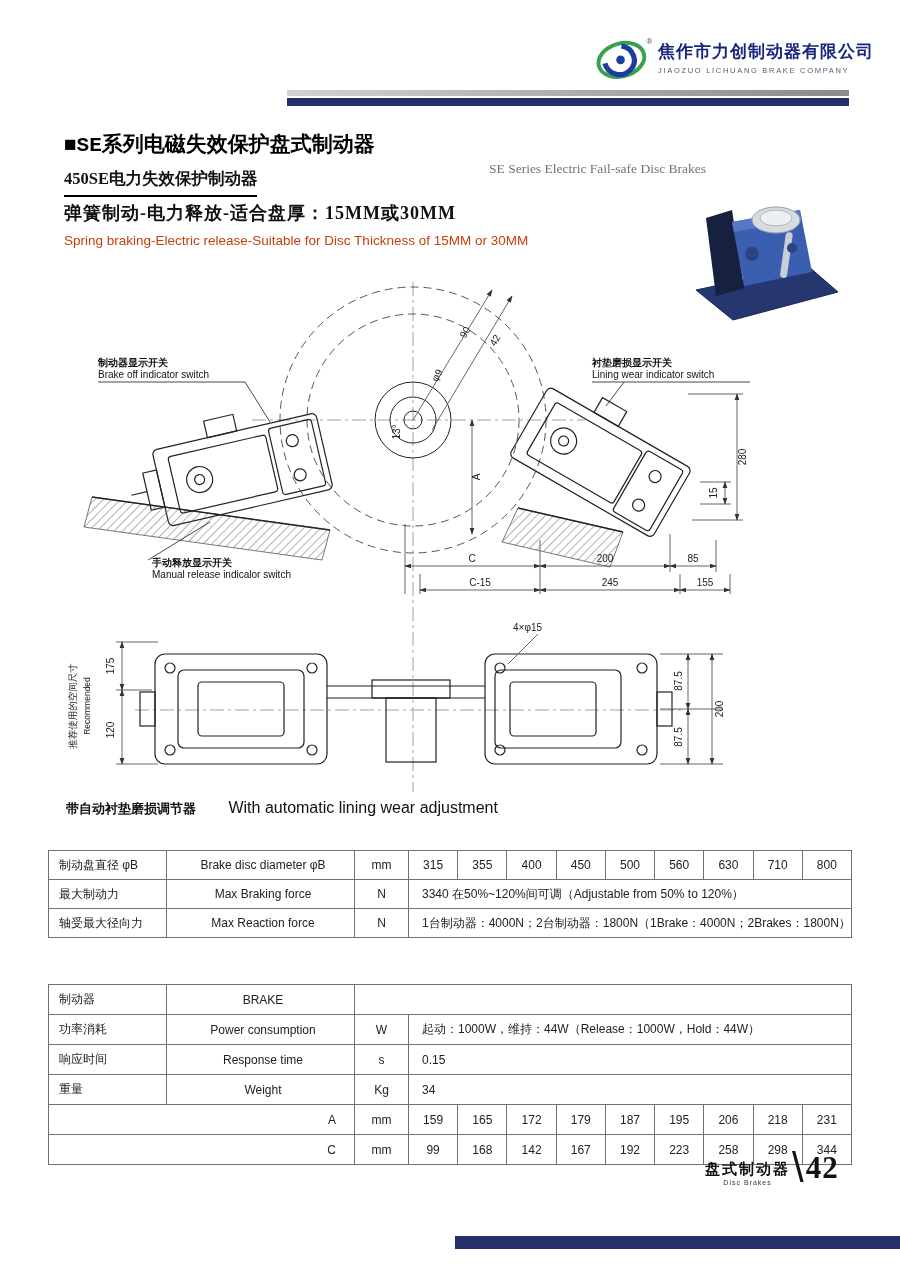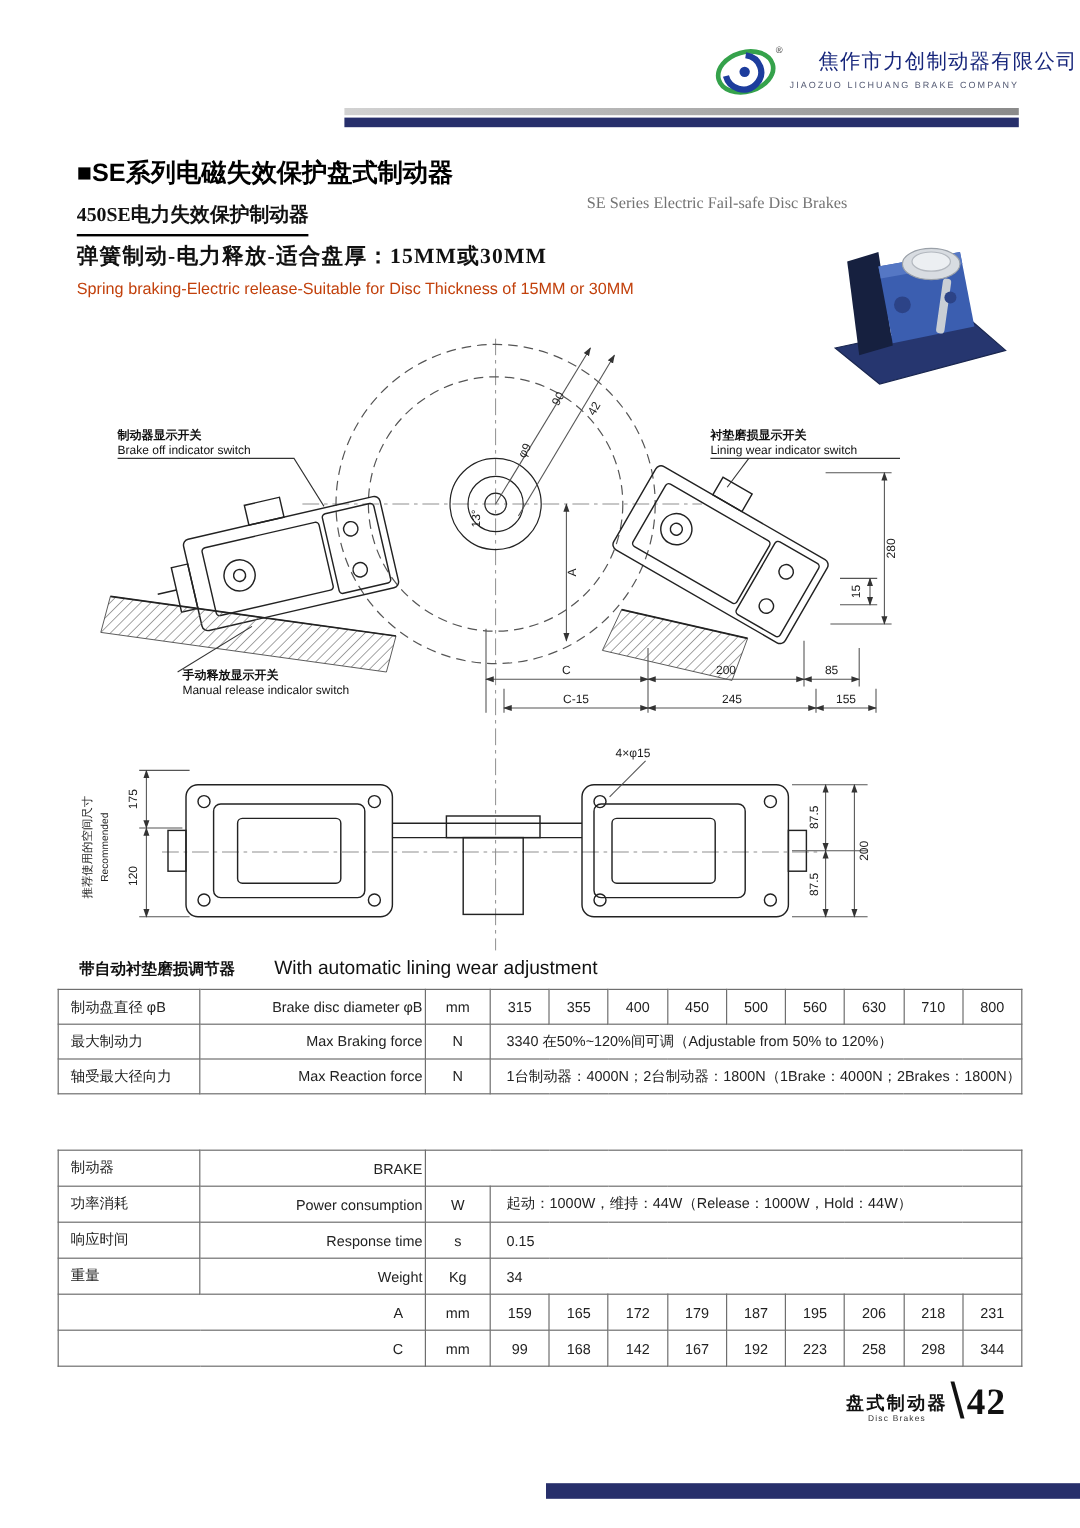--- a/index.html
+++ b/index.html
@@ -2,44 +2,44 @@
 <html><head>
 <meta charset="utf-8">
 <style>
   * { margin:0; padding:0; box-sizing:border-box; }
   body { margin:0; background:#d9d9d9; }
   .page { position:relative; width:900px; height:1273px; background:#ffffff;
           font-family:"Liberation Sans", sans-serif; color:#111; overflow:hidden; }
   .abs { position:absolute; }
 
   
-  .company-cn { font-size:17px; font-weight:normal; color:#17267b; letter-spacing:1px; white-space:nowrap;margin-left:24px; }
+  .company-cn { font-size:17px; font-weight:bold; color:#17267b; letter-spacing:1px; white-space:nowrap; }
   .company-en { font-size:7.5px; color:#555b74; letter-spacing:1.7px; margin-top:3px; white-space:nowrap; }
   .bar-gray { background:linear-gradient(to right,#d2d2d2,#8a8a8a); }
   .bar-navy { background:#272f6b; }
 
   
-  .series-cn { font-size:21px; font-weight:bold; color:#000; font-family:Liberation Sans, sans-serif; white-space:nowrap; }
+  .series-cn { font-size:21px; font-weight:bold; color:#000; font-family:Liberation Mono, monospace; white-space:nowrap; }
   .series-en { font-size:13.5px; font-weight:normal; color:#737373; font-family:"Liberation Serif", serif; white-space:nowrap;margin-top:20px; }
   .model-cn  { font-size:16.5px; font-weight:bold; font-family:"Liberation Serif", serif;
                border-bottom:2px solid #000; padding-bottom:5px; display:inline-block; white-space:nowrap;text-align:right; }
   .feature-cn { font-size:18px; font-weight:bold; font-family:"Liberation Serif", serif; letter-spacing:1px; white-space:nowrap;text-align:right; }
   .feature-en { font-size:13.5px; color:#c2410c; white-space:nowrap; }
 
   
   .note-cn { font-size:13px; font-weight:bold; display:inline-block; }
   .note-en { font-size:16px; display:inline-block; margin-left:28px; }
 
   
-  .spec-table { border-collapse:collapse; table-layout:fixed; width:804px; background:#fff; }
+  .spec-table { border-collapse:collapse; table-layout:fixed; width:804px; background:#fff;margin-top:26px; }
   .spec-table td { border:1px solid #6f6f6f; height:29px; font-size:12px; text-align:center;
                    color:#222; overflow:hidden; white-space:nowrap; padding:0 2px; }
   .t2 td { height:30px; }
   td.cn    { text-align:left; padding-left:10px; }
-  td.en    { text-align:right; padding-left:7px; }
+  td.en    { text-align:center; padding-left:7px; }
   td.spanl { text-align:left; padding-left:13px; }
   td.rlabel{ text-align:right; padding-right:18px; }
 
   
   .footer-cn { font-size:15px; font-weight:bold; letter-spacing:2px; white-space:nowrap; }
   .footer-en { font-size:7px; color:#333; letter-spacing:1px; text-align:center; }
   .slash    { font-size:42px; font-weight:200; color:#111; line-height:0.95; margin:0 2px; }
   .page-num { font-size:31px; font-family:"Liberation Serif", serif; font-weight:bold; letter-spacing:1px; }
 
   .drawing text { font-family:"Liberation Sans", sans-serif; }

